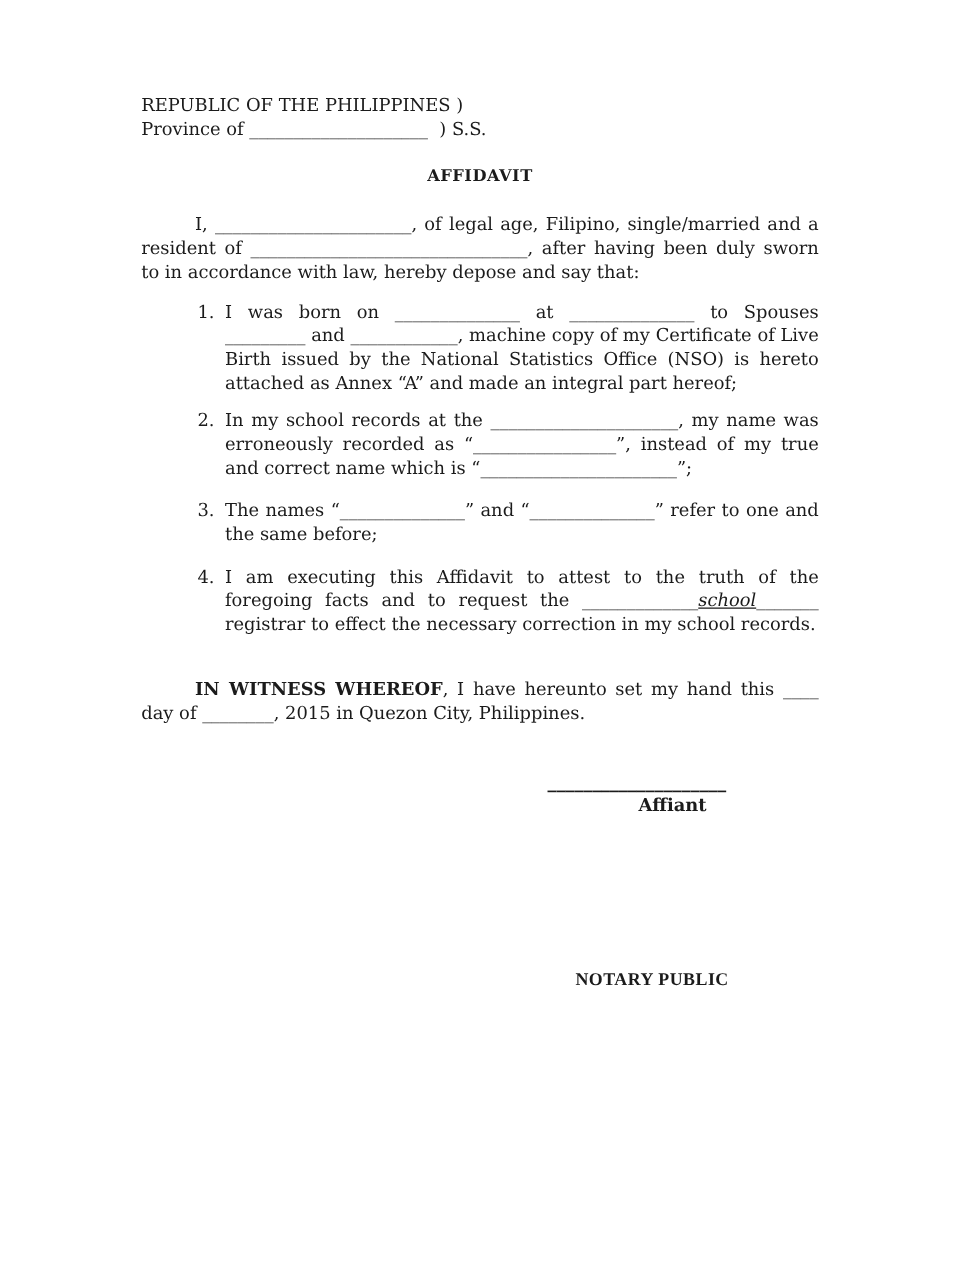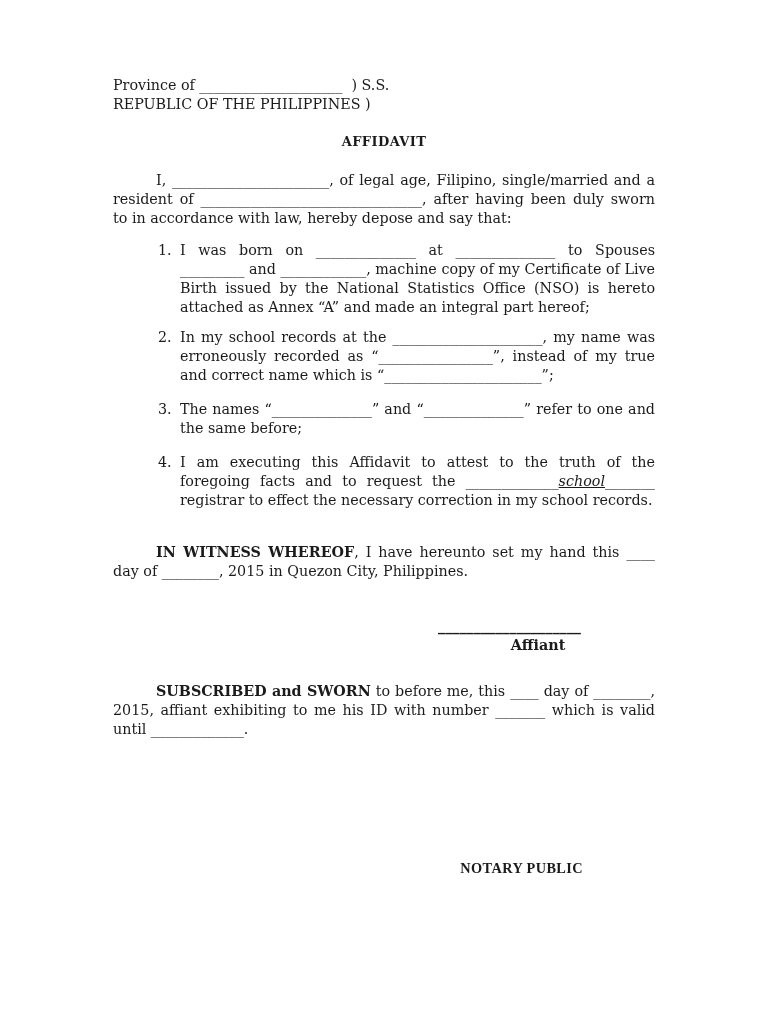--- a/index.html
+++ b/index.html
@@ -85,22 +85,22 @@
     font-family: Liberation Serif, serif;
   }
   b, strong { font-weight: bold; margin-top: 12px; }
 </style>
 </head>
 <body>
 
 <div class="page">
 
   <div class="caption">
+    <div>REPUBLIC OF THE PHILIPPINES )</div>
     <div>Province of ____________________  ) S.S.</div>
-    <div>REPUBLIC OF THE PHILIPPINES )</div>
   </div>
 
   <div class="doc-title">AFFIDAVIT</div>
 
   <p class="opening">I, ______________________, of legal age, Filipino, single/married and a resident of _______________________________, after having been duly sworn to in accordance with law, hereby depose and say that:</p>
 
   <div class="item item-1">
     <span class="num">1.</span>
     <span>I was born on ______________ at ______________ to Spouses _________ and ____________, machine copy of my Certificate of Live Birth issued by the National Statistics Office (NSO) is hereto attached as Annex “A” and made an integral part hereof;</span>
   </div>
@@ -120,17 +120,16 @@
     <span>I am executing this Affidavit to attest to the truth of the foregoing facts and to request the _____________</span><span class="word-on-line">school</span><span>_______ registrar to effect the necessary correction in my school records.</span>
   </div>
 
   <p class="witness"><strong>IN WITNESS WHEREOF</strong><span>, I have hereunto set my hand this ____ day of ________, 2015 in Quezon City, Philippines.</span></p>
 
   <div class="signature-block">
     <div class="sig-line">____________________</div>
     <div class="sig-label">Affiant</div>
   </div>
 
-  <p class="jurat"><strong>SUBSCRIBED and SWORN</strong><span> to before me, this ____ day of ________, 2015, affiant exhibiting to me his ID with number _______ which is valid until _____________.</span></p>
 
   <div class="notary">NOTARY PUBLIC</div>
 
 </div>
 
 </body></html>

